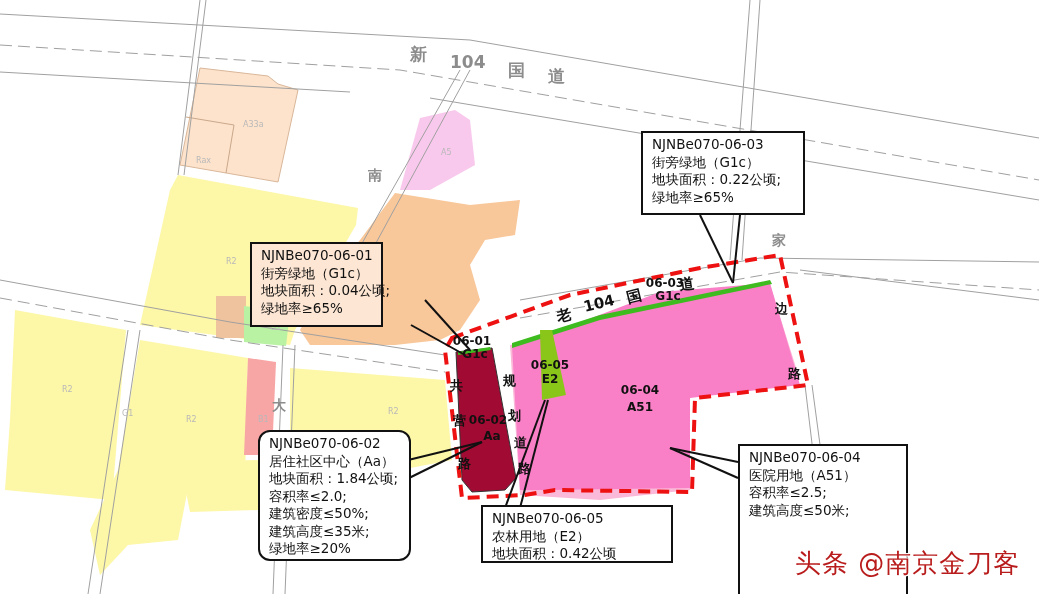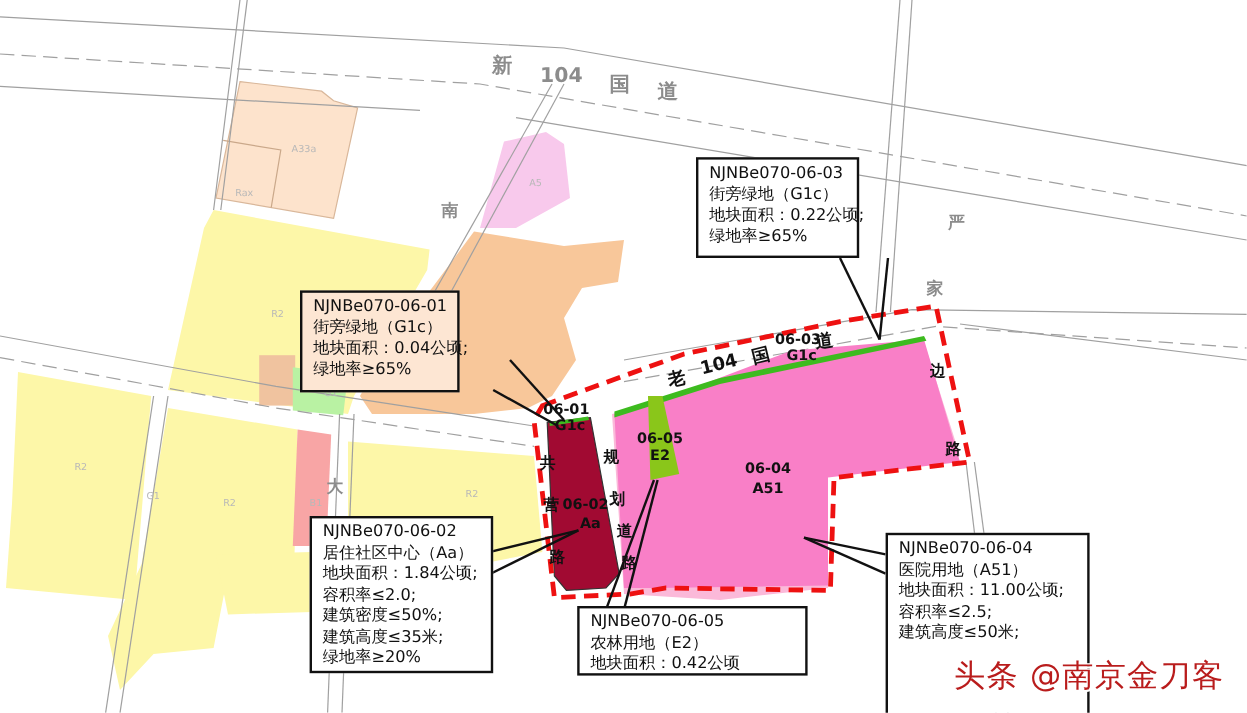--- a/index.html
+++ b/index.html
@@ -133,51 +133,50 @@
     <text x="492" y="440">Aa</text>
     <text x="665" y="287">06-03</text>
     <text x="668" y="300">G1c</text>
     <text x="640" y="394">06-04</text>
     <text x="640" y="411">A51</text>
     <text x="550" y="369">06-05</text>
     <text x="550" y="383">E2</text>
   </g>
 </svg>
 
-<div class="callout" style="left:580px;top:131px;width:136px;height:84px;">
+<div class="callout" style="left:641px;top:131px;width:164px;height:84px;">
   <span class="line">NJNBe070-06-03</span>
   <span class="line">街旁绿地（G1c）</span>
   <span class="line">地块面积：0.22公顷;</span>
   <span class="line">绿地率≥65%</span>
 </div>
 
 <div class="callout peach" style="left:250px;top:242px;width:133px;height:85px;">
   <span class="line">NJNBe070-06-01</span>
   <span class="line">街旁绿地（G1c）</span>
   <span class="line">地块面积：0.04公顷;</span>
   <span class="line">绿地率≥65%</span>
 </div>
 
-<div class="callout" style="left:258px;top:430px;width:153px;height:131px;">
+<div class="callout" style="left:258px;top:430px;width:153px;height:131px;border-radius:12px;">
   <span class="line">NJNBe070-06-02</span>
   <span class="line">居住社区中心（Aa）</span>
   <span class="line">地块面积：1.84公顷;</span>
   <span class="line">容积率≤2.0;</span>
   <span class="line">建筑密度≤50%;</span>
   <span class="line">建筑高度≤35米;</span>
   <span class="line">绿地率≥20%</span>
 </div>
 
 <div class="callout" style="left:481px;top:505px;width:192px;height:58px;">
   <span class="line">NJNBe070-06-05</span>
   <span class="line">农林用地（E2）</span>
   <span class="line">地块面积：0.42公顷</span>
 </div>
 
 <div class="callout" style="left:738px;top:444px;width:170px;height:156px;">
   <span class="line">NJNBe070-06-04</span>
   <span class="line">医院用地（A51）</span>
-  <span class="line">地块面积：11.00公顷;</span>
   <span class="line">容积率≤2.5;</span>
   <span class="line">建筑高度≤50米;</span>
 </div>
 
 <div class="watermark">头条 @南京金刀客</div>
 
 </body></html>

